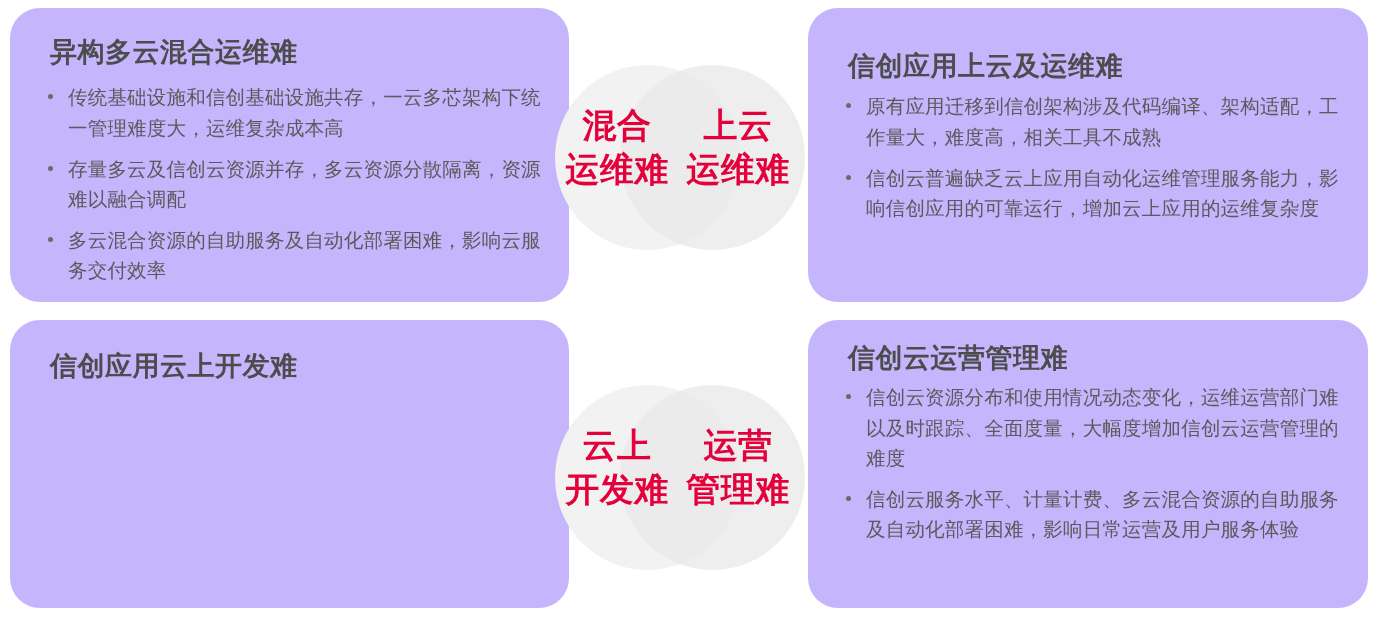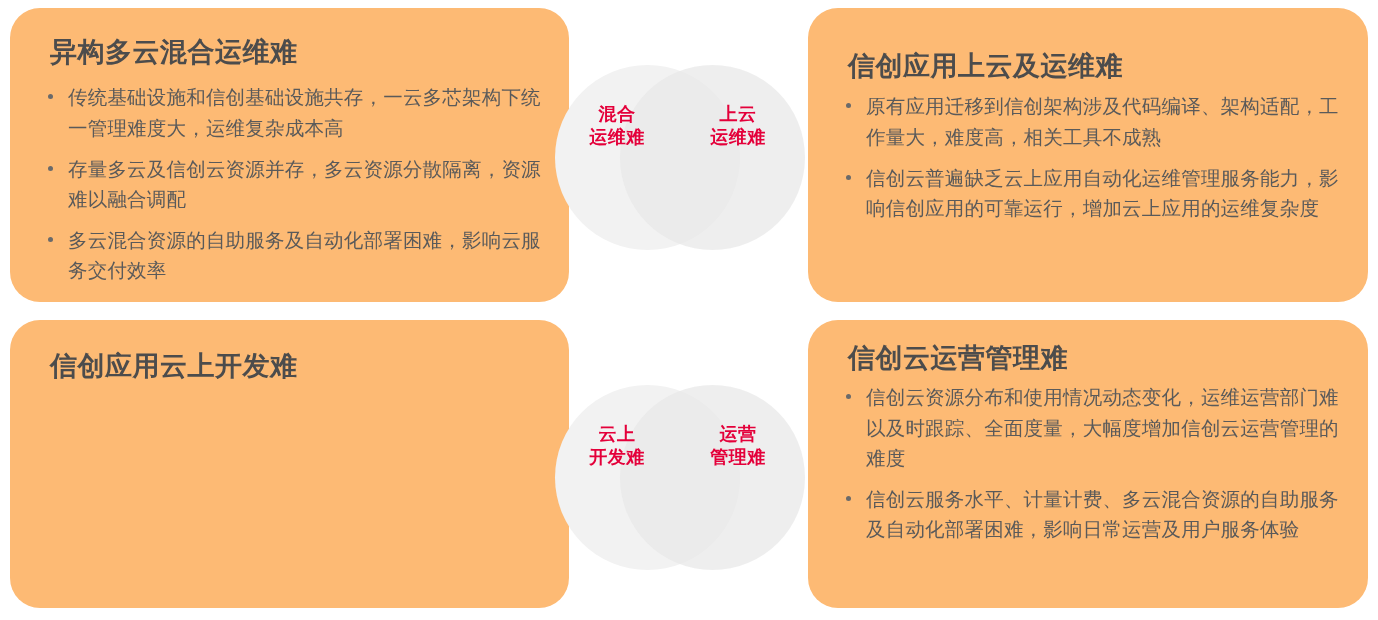--- a/index.html
+++ b/index.html
@@ -19,21 +19,21 @@
     position: absolute;
     left: 0;
     top: 0;
     width: 1378px;
     height: 620px;
   }
 
   
   .panel {
     position: absolute;
-    background: #fdba74;
+    background: #c4b5fd;
     border-radius: 30px;
     box-sizing: border-box;
   }
   .panel-tl { left: 10px;  top: 8px;   width: 559px; height: 294px; padding: 28px 26px 0 36px; }
   .panel-tr { left: 808px; top: 8px;   width: 560px; height: 294px; padding: 42px 26px 0 36px; }
   .panel-bl { left: 10px;  top: 320px; width: 559px; height: 288px; padding: 30px 26px 0 36px; }
   .panel-br { left: 808px; top: 320px; width: 560px; height: 288px; padding: 22px 26px 0 36px; }
 
   .panel-title {
     font-size: 27px;
@@ -94,21 +94,21 @@
   .venn .circle.left  { left: 0; }
   .venn .circle.right { left: 65px; background: rgba(232,232,232,0.72); }
 
   .venn .label {
     position: absolute;
     top: 38px;
     width: 130px;
     text-align: center;
     color: #e4003a;
     font-weight: bold;
-    font-size: 18px;
+    font-size: 34px;
     line-height: 1.3;
     letter-spacing: 0.5px;
     white-space: pre-line;
   }
   .venn .label.left  { left: -3px; }
   .venn .label.right { left: 118px; }
 </style>
 </head>
 <body>
 

